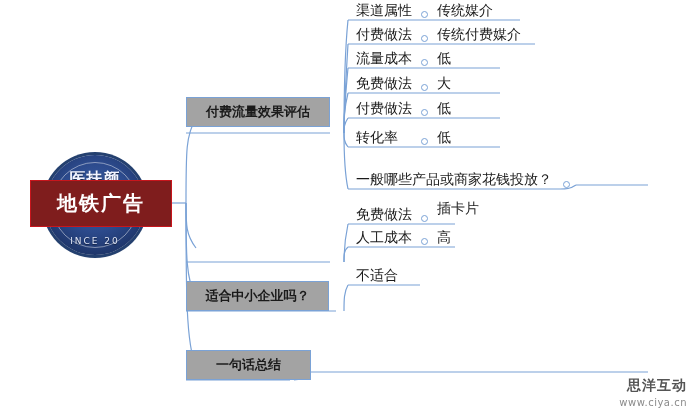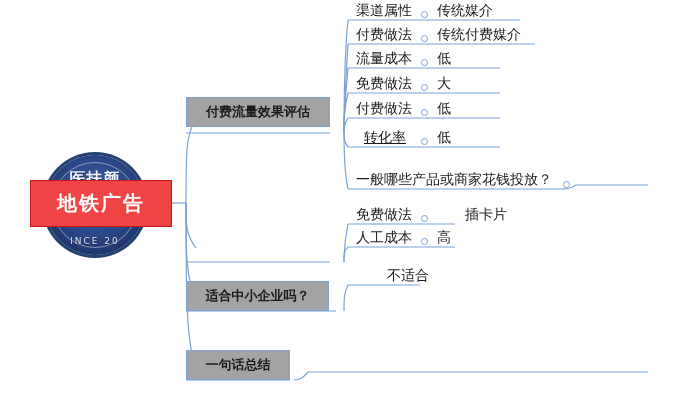--- a/index.html
+++ b/index.html
@@ -24,21 +24,21 @@
     pointer-events: none;
   }
 
   
   .root-badge {
     position: absolute;
     left: 30px;
     top: 180px;
     width: 140px;
     height: 45px;
-    background: #ef4444;
+    background: #7f1d1d;
     border: 1px solid #c8151c;
     display: flex;
     align-items: center;
     justify-content: center;
     z-index: 6;
   }
   .root-badge span {
     color: #ffffff;
     font-size: 20px;
     font-weight: bold;
@@ -230,39 +230,43 @@
   <div class="leaf" style="left:437px; top:51px;">低</div>
 
   <div class="leaf" style="left:356px; top:76px;">免费做法</div>
   <div class="dot" style="left:421px; top:84px;"></div>
   <div class="leaf" style="left:437px; top:76px;">大</div>
 
   <div class="leaf" style="left:356px; top:101px;">付费做法</div>
   <div class="dot" style="left:421px; top:109px;"></div>
   <div class="leaf" style="left:437px; top:101px;">低</div>
 
-  <div class="leaf" style="left:364px; top:130px;text-decoration:underline;">转化率</div>
+  <div class="leaf" style="left:356px; top:130px;">转化率</div>
   <div class="dot" style="left:421px; top:138px;"></div>
   <div class="leaf" style="left:437px; top:130px;">低</div>
 
   <div class="leaf" style="left:356px; top:172px;text-align:center;">一般哪些产品或商家花钱投放？</div>
   <div class="dot" style="left:563px; top:181px;"></div>
 
 
   <div class="leaf" style="left:356px; top:207px;">免费做法</div>
   <div class="dot" style="left:421px; top:215px;"></div>
-  <div class="leaf" style="left:437px; top:207px;margin-left:28px;">插卡片</div>
+  <div class="leaf" style="left:437px; top:201px;">插卡片</div>
 
   <div class="leaf" style="left:356px; top:230px;">人工成本</div>
   <div class="dot" style="left:421px; top:238px;"></div>
   <div class="leaf" style="left:437px; top:230px;">高</div>
 
   <div class="node-l1" style="left:186px; top:281px; width:143px; height:30px;">
     <span>适合中小企业吗？</span>
   </div>
-  <div class="leaf" style="left:356px; top:268px;margin-left:31px;">不适合</div>
-
-  <div class="node-l1" style="left:186px; top:350px; width:104px; height:30px;">
+  <div class="leaf" style="left:356px; top:268px;">不适合</div>
+
+  <div class="node-l1" style="left:186px; top:350px; width:125px; height:30px;">
     <span>一句话总结</span>
   </div>
 
+  <div class="watermark">
+    <div class="wm-main">思洋互动</div>
+    <div class="wm-sub">www.ciya.cn</div>
+  </div>
 
 </div>
 
 </body></html>

